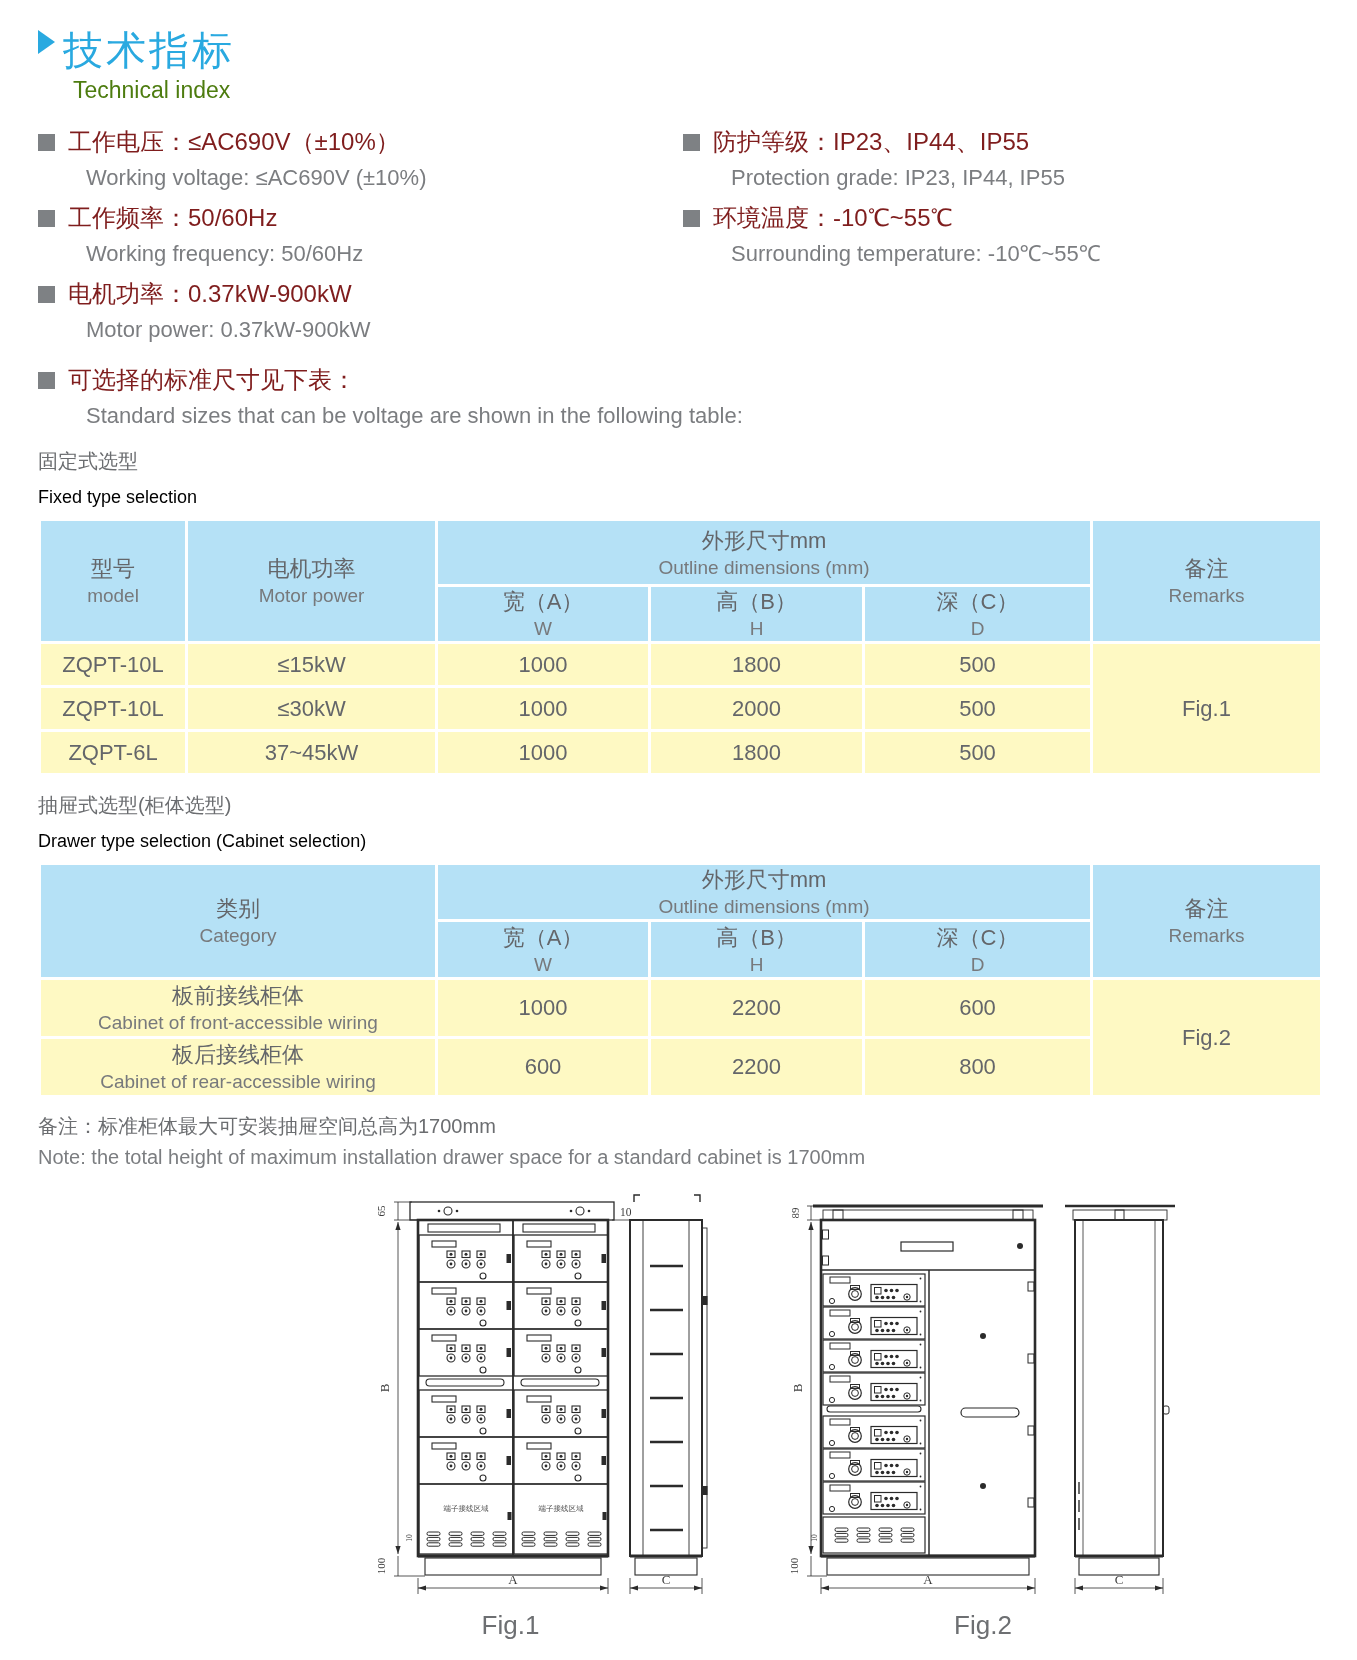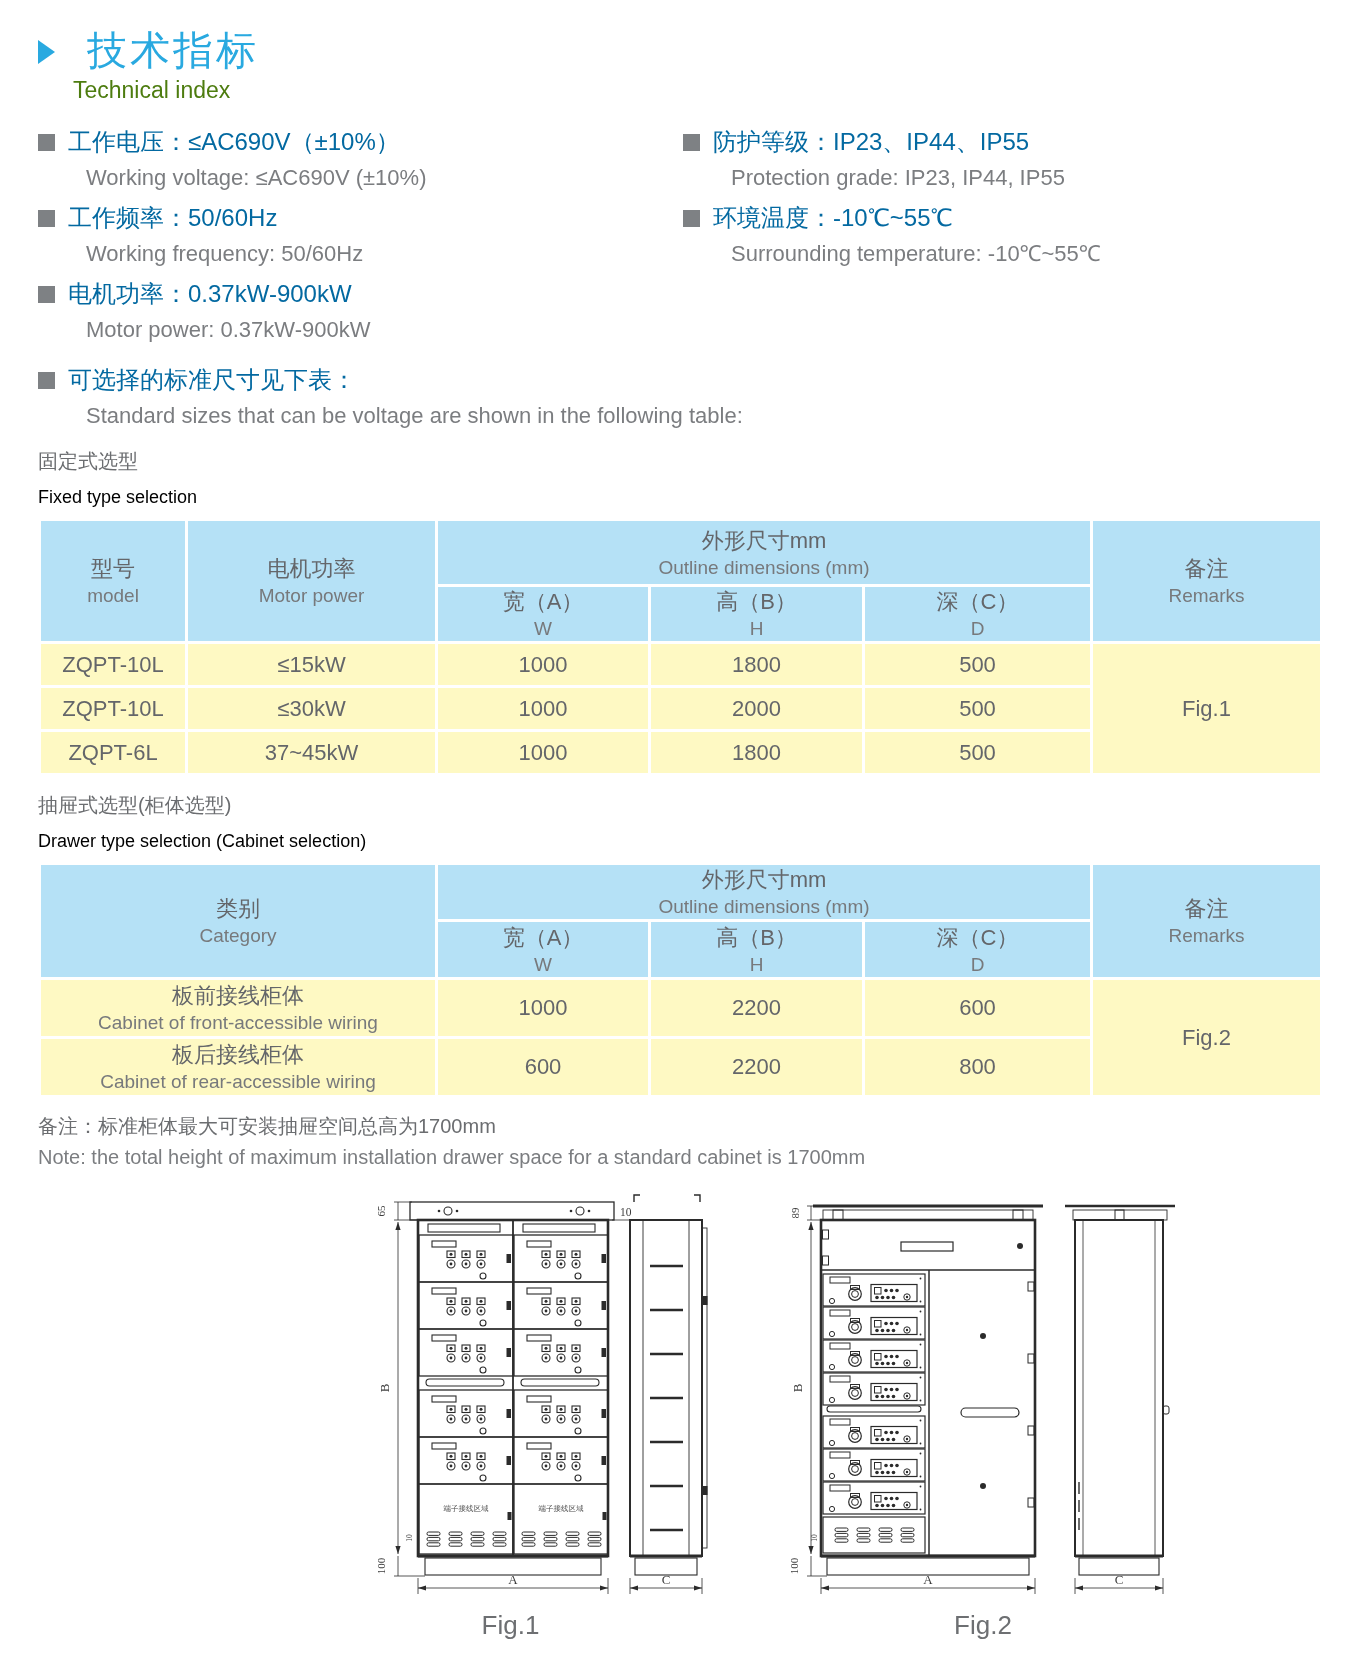--- a/index.html
+++ b/index.html
@@ -4,29 +4,29 @@
 <style>
   html,body{margin:0;padding:0;}
   body{
     width:1357px;height:1660px;background:#ffffff;
     font-family:"Liberation Sans",sans-serif;color:#6d6f72;
     overflow:hidden;position:relative;
   }
   .content{padding:26px 38px 0 38px;}
 
   
-  .title-row{display:flex;align-items:center;gap:32px;}
+  .title-row{display:flex;gap:8px;}
   .tri{width:0;height:0;border-left:17px solid #29a9e0;border-top:12px solid transparent;border-bottom:12px solid transparent;margin-top:4px;}
   .title-zh{font-size:40px;color:#29a9e0;font-weight:400;letter-spacing:3px;margin:0;line-height:48px;}
   .title-en{font-size:23px;color:#4d7c0f;margin:2px 0 0 35px;line-height:28px;}
 
   
   .specs{display:grid;grid-template-columns:645px 1fr;margin-top:20px;}
   .spec-item{margin-bottom:4px;}
-  .spec-zh{font-size:24px;color:#0369a1;display:flex;align-items:center;gap:13px;line-height:36px;}
+  .spec-zh{font-size:24px;color:#7f1d1d;display:flex;align-items:center;gap:13px;line-height:36px;}
   .bullet{width:17px;height:17px;background:#7e8184;flex:none;}
   .spec-en{font-size:22px;color:#7b7d80;margin:1px 0 6px 48px;line-height:33px;}
   .spec-bottom{margin-top:10px;}
 
   
   .section-label{margin-top:16px;}
   .section-zh{font-size:20px;color:#6b6d70;line-height:26px;}
   .section-en{font-size:18px;color:#000000;margin-top:11px;line-height:24px;}
 
   

